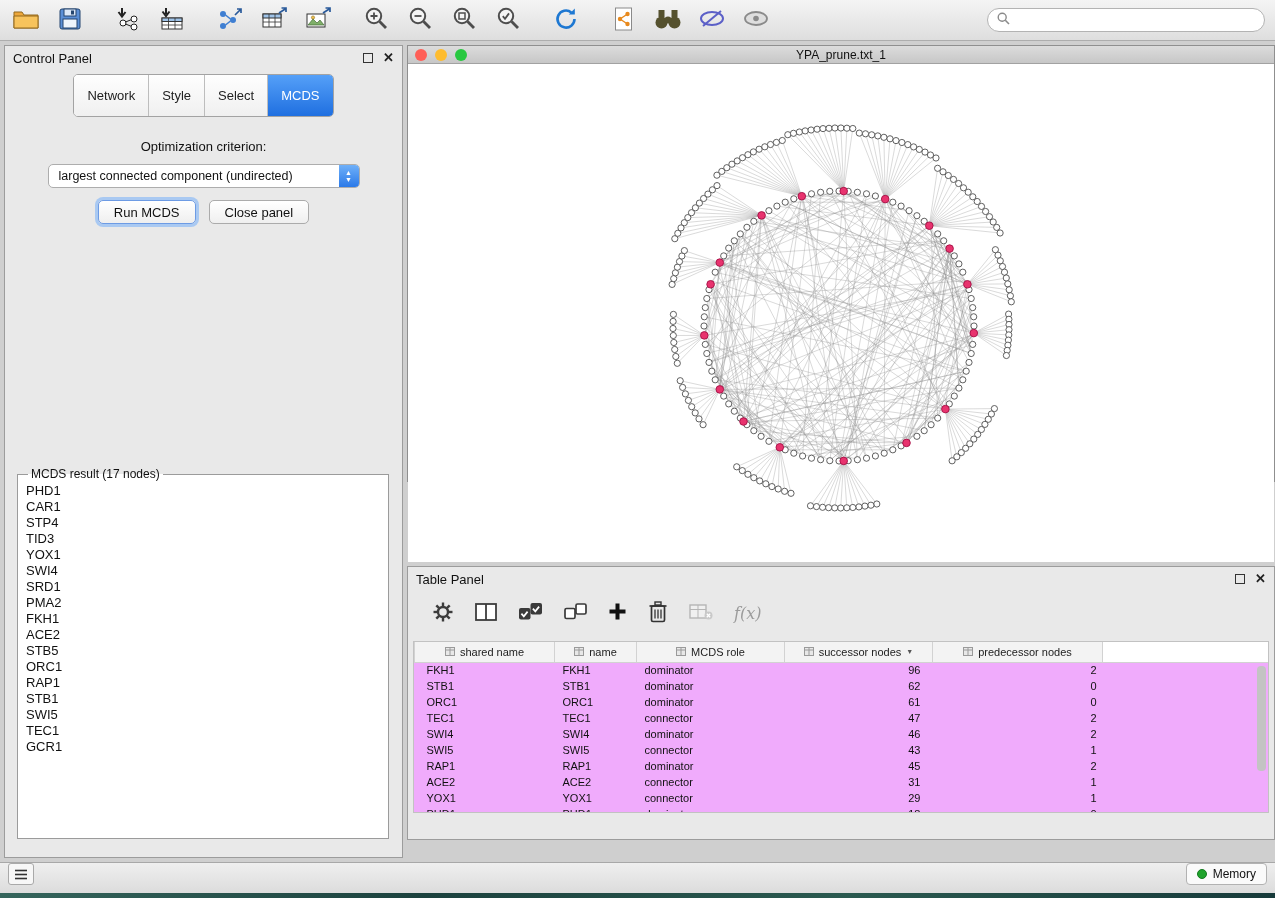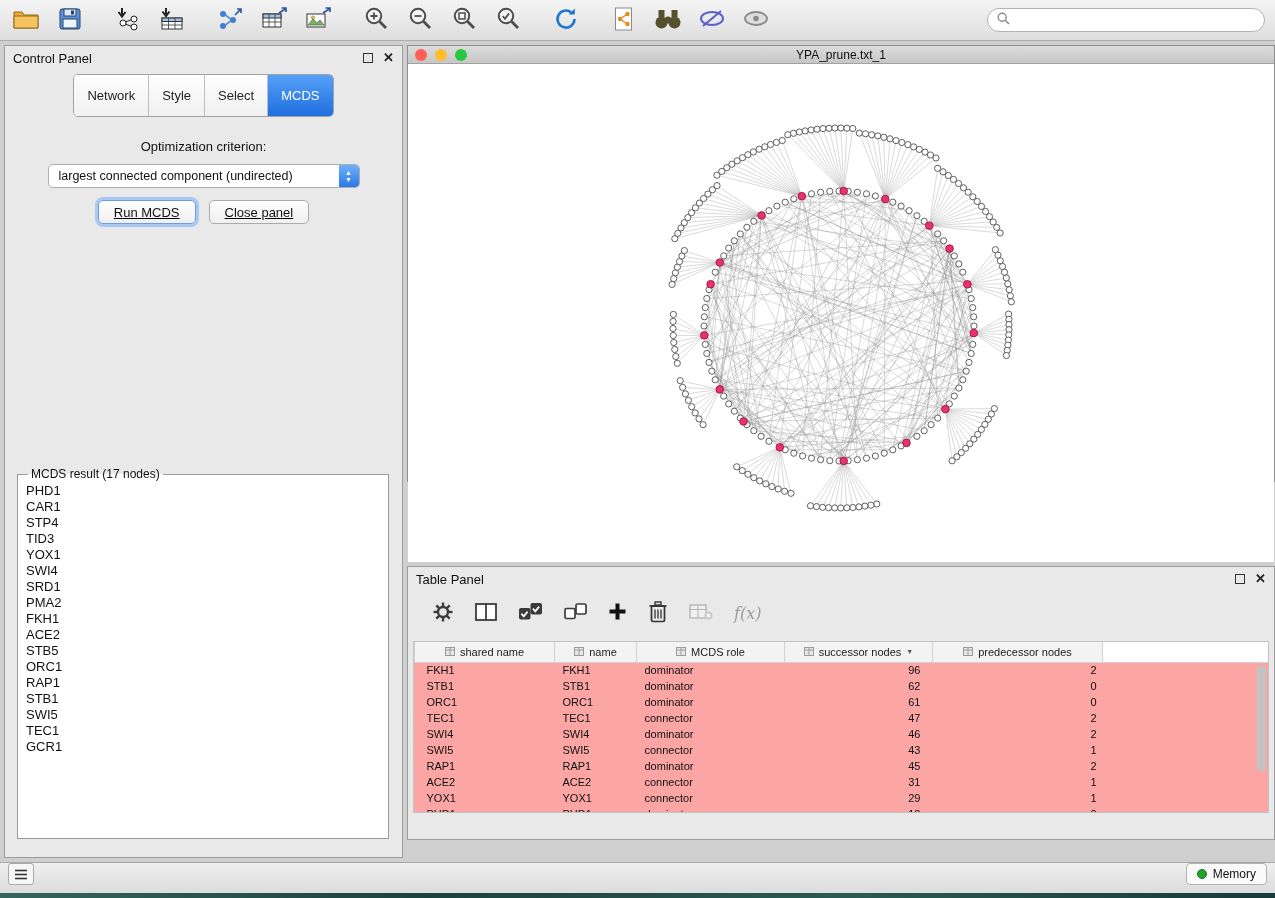--- a/index.html
+++ b/index.html
@@ -37,21 +37,21 @@
   .seg.active { background:linear-gradient(#55a0f8,#1f6fe0); color:#fff; }
 
   .opt-label { text-align:center; font-size:13px; margin-top:22px; color:#111; }
   .select-control { position:relative; width:312px; height:24px; margin:10px auto 0;
     background:#fff; border:1px solid #adadad; border-radius:5px; font-size:12.5px;
     display:flex; align-items:center; padding:0 26px 0 10px; cursor:pointer; color:#111; }
   .select-stepper { position:absolute; right:0; top:0; bottom:0; width:20px;
     background:linear-gradient(#6fb0f9,#2b79e8); border-radius:0 4px 4px 0; color:#fff;
     display:flex; flex-direction:column; align-items:center; justify-content:center;
     font-size:7px; line-height:7px; }
-  .cp-buttons { display:flex; justify-content:center; gap:13px; margin-top:12px;text-decoration:underline; }
+  .cp-buttons { display:flex; justify-content:center; gap:13px; margin-top:12px; }
   .btn { height:24px; padding:0 15px; font-size:13px; color:#111;
     background:linear-gradient(#ffffff,#efefef); border:1px solid #ababab; border-radius:5px; cursor:pointer; }
   .btn.focused { box-shadow:0 0 0 3px #a9c9f2; border-color:#6d9be4; }
 
   fieldset.mcds-result { position:absolute; left:12px; right:13px; top:421px; bottom:18px;
     border:1px solid #9b9b9b; background:#fff; padding:2px 0 0 8px; }
   fieldset.mcds-result legend { font-size:12px; color:#111; padding:0 3px; margin-left:2px; }
   .result-item { font-size:13px; line-height:16px; color:#111; cursor:default; }
 
   
@@ -66,21 +66,21 @@
 
   
   .table-panel { position:absolute; left:407px; top:566px; width:868px; height:274px;
     background:#e9e9e9; border:1px solid #9c9c9c; }
   .tp-toolbar { position:absolute; left:0; right:0; top:24px; height:44px;
     display:flex; align-items:center; gap:21px; padding-left:24px; }
   .tp-btn { background:none; border:none; cursor:pointer; display:flex; align-items:center; }
   .fx-label { font-family:"DejaVu Serif", serif; font-style:italic; font-size:16px; color:#9b9b9b; }
 
   .table-wrap { position:absolute; left:5px; right:5px; top:74px; bottom:26px;
-    background:#fca5a5; border:1px solid #c2c2c2; overflow:hidden; }
+    background:#f0abfc; border:1px solid #c2c2c2; overflow:hidden; }
   table.node-table { border-collapse:collapse; table-layout:fixed; width:100%; }
   table.node-table col.c0{width:140px} table.node-table col.c1{width:82px}
   table.node-table col.c2{width:148px} table.node-table col.c3{width:148px}
   table.node-table col.c4{width:170px} table.node-table col.c5{width:auto}
   th { height:20px; background:#f3f3f3; border:1px solid #d2d2d2; border-top:none;
     font-size:11px; font-weight:normal; color:#222; cursor:pointer; }
   th .th-inner { display:flex; align-items:center; justify-content:center; gap:5px; }
   th.filler { background:#fff; border:none; border-bottom:1px solid #d2d2d2; }
   td { height:16px; font-size:11px; color:#111; white-space:nowrap; overflow:hidden; }
   td.c0 { padding-left:12px; } td.c1, td.c2 { padding-left:8px; }

